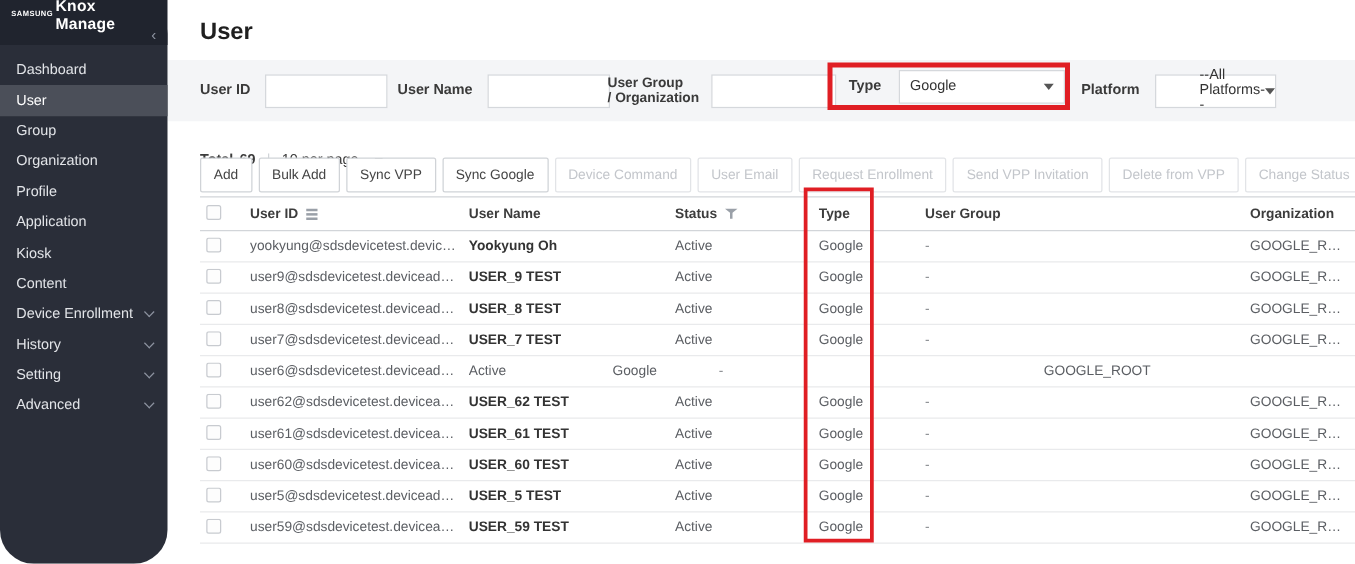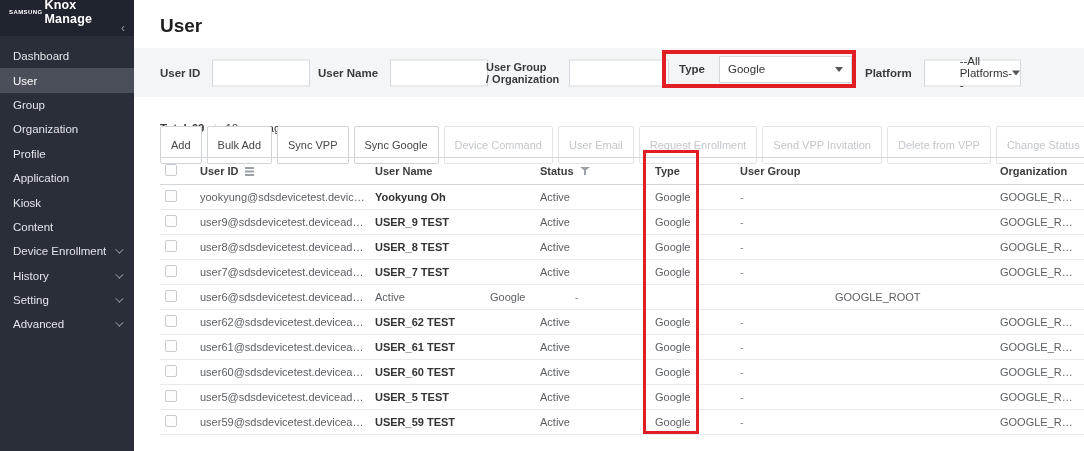--- a/index.html
+++ b/index.html
@@ -3,21 +3,21 @@
 <meta charset="utf-8">
 <style>
   * { margin:0; padding:0; box-sizing:border-box; }
   html,body { width:1084px; height:451px; }
   body {
     font-family:"Liberation Sans","DejaVu Sans",sans-serif;
     background:#ffffff; position:relative; overflow:hidden; font-size:12px; color:#333;
   }
 
   
-  .sidebar { position:absolute; left:0; top:0; width:134px; height:451px; background:#2a2e39; z-index:2; }
+  .sidebar { position:absolute; left:0; top:0; width:134px; height:451px; background:#2a2e39; z-index:2;border-radius:27px; }
   .logo-band { background:#20242e; padding:5px 10px 2px 9px; height:20px; display:flex; align-items:center; }
   .logo-samsung { color:#fff; font-size:6px; font-weight:bold; letter-spacing:.4px; margin-right:2px; }
   .logo-product { color:#fff; font-size:12.5px; font-weight:bold; letter-spacing:.2px; }
   .collapse-row { height:16px; display:flex; justify-content:flex-end; padding-right:9px; align-items:center; background:#20242e; }
   .collapse-chevron { color:#8d93a0; font-size:12px; line-height:10px; cursor:pointer; }
   .nav { margin-top:8px; }
   .nav-item { height:24.4px; display:flex; align-items:center; justify-content:space-between;
               padding:0 13px; font-size:11.5px; color:#e2e4e8; cursor:pointer; }
   .nav-item.selected { background:#4b4f59; color:#ffffff; }
   .nav-item .chev { display:none; width:6px; height:6px; border-right:1.2px solid #8d93a0;
@@ -55,21 +55,21 @@
 
   
   .meta-row { position:absolute; left:26px; top:122px; display:flex; align-items:center; font-size:11.5px; color:#3c3c3c; }
   .meta-total-label { font-weight:bold; margin-right:5px; }
   .meta-total-value { font-weight:bold; margin-right:9px; }
   .meta-sep { color:#d0d3d7; margin-right:9px; }
   .meta-pagesize { display:flex; align-items:center; cursor:pointer; }
   .meta-pagesize .caret { margin-left:12px; transform:scale(.85); }
 
   .btn-row { position:absolute; left:26px; top:126px; display:flex; gap:5px; }
-  .btn { height:38px; padding:2px 10px; background:#fff; border:1px solid #d0d3d7; border-radius:2px;
+  .btn { height:28px; padding:2px 10px; background:#fff; border:1px solid #d0d3d7; border-radius:2px;
          font-size:11px; color:#454545; display:flex; align-items:center; white-space:nowrap; cursor:pointer;
          font-family:inherit; }
   .btn.disabled { color:#c3c6cb; border-color:#e2e4e7; cursor:default; }
 
   
   .table { position:absolute; left:26px; top:157px; width:924px; }
   .thead { height:28px; display:flex; align-items:center; border-top:1px solid #d2d5d9; border-bottom:1px solid #d2d5d9;
            font-size:11px; font-weight:bold; color:#3c3c3c; }
   .trow  { height:25px; display:flex; align-items:center; border-bottom:1px solid #e9eaec; font-size:11px; color:#5b5e63; }
   .cell { overflow:hidden; white-space:nowrap; text-overflow:ellipsis; padding-right:8px; }

